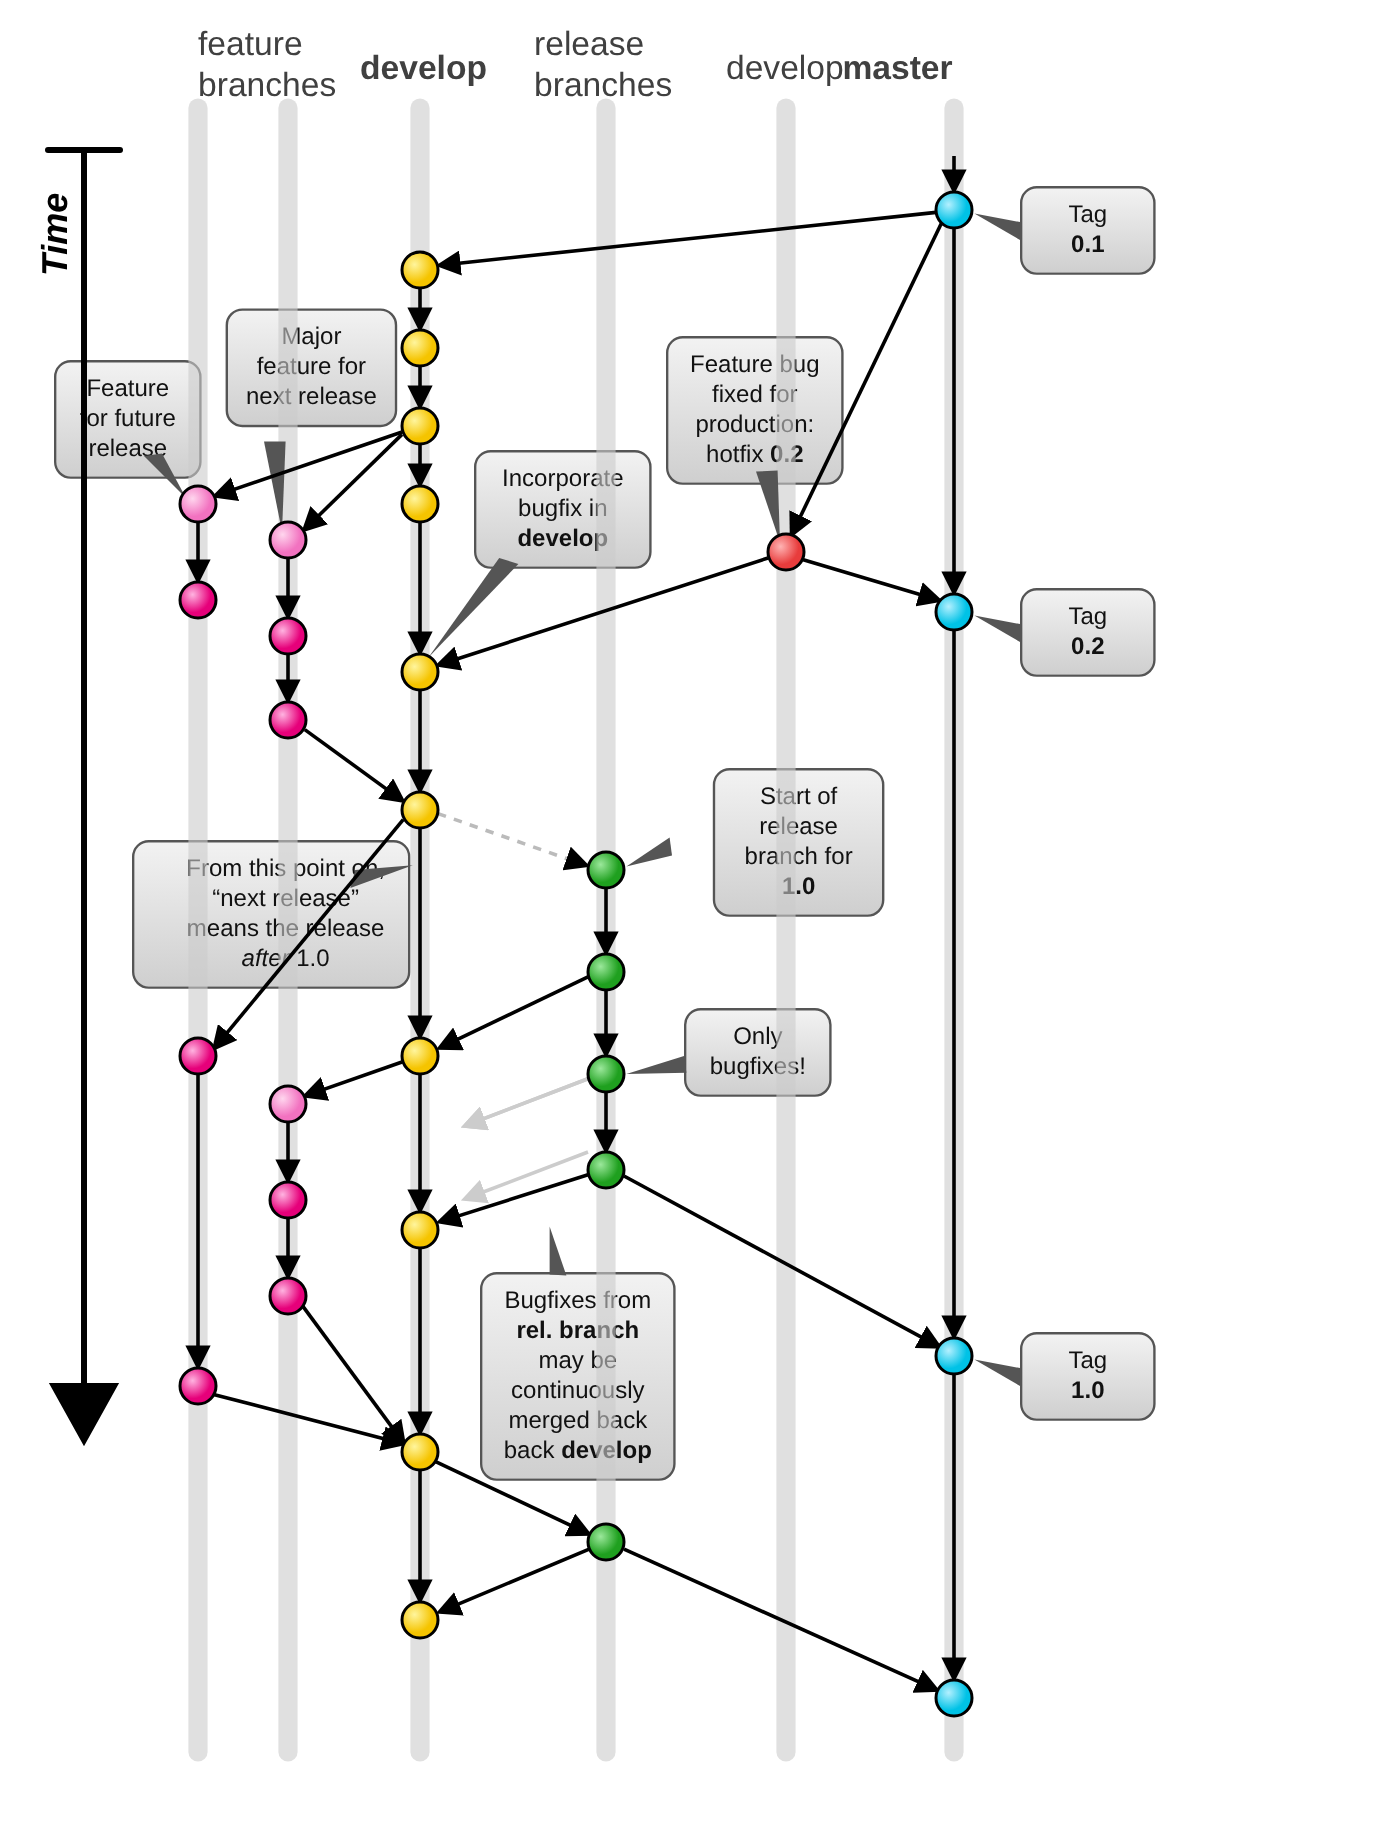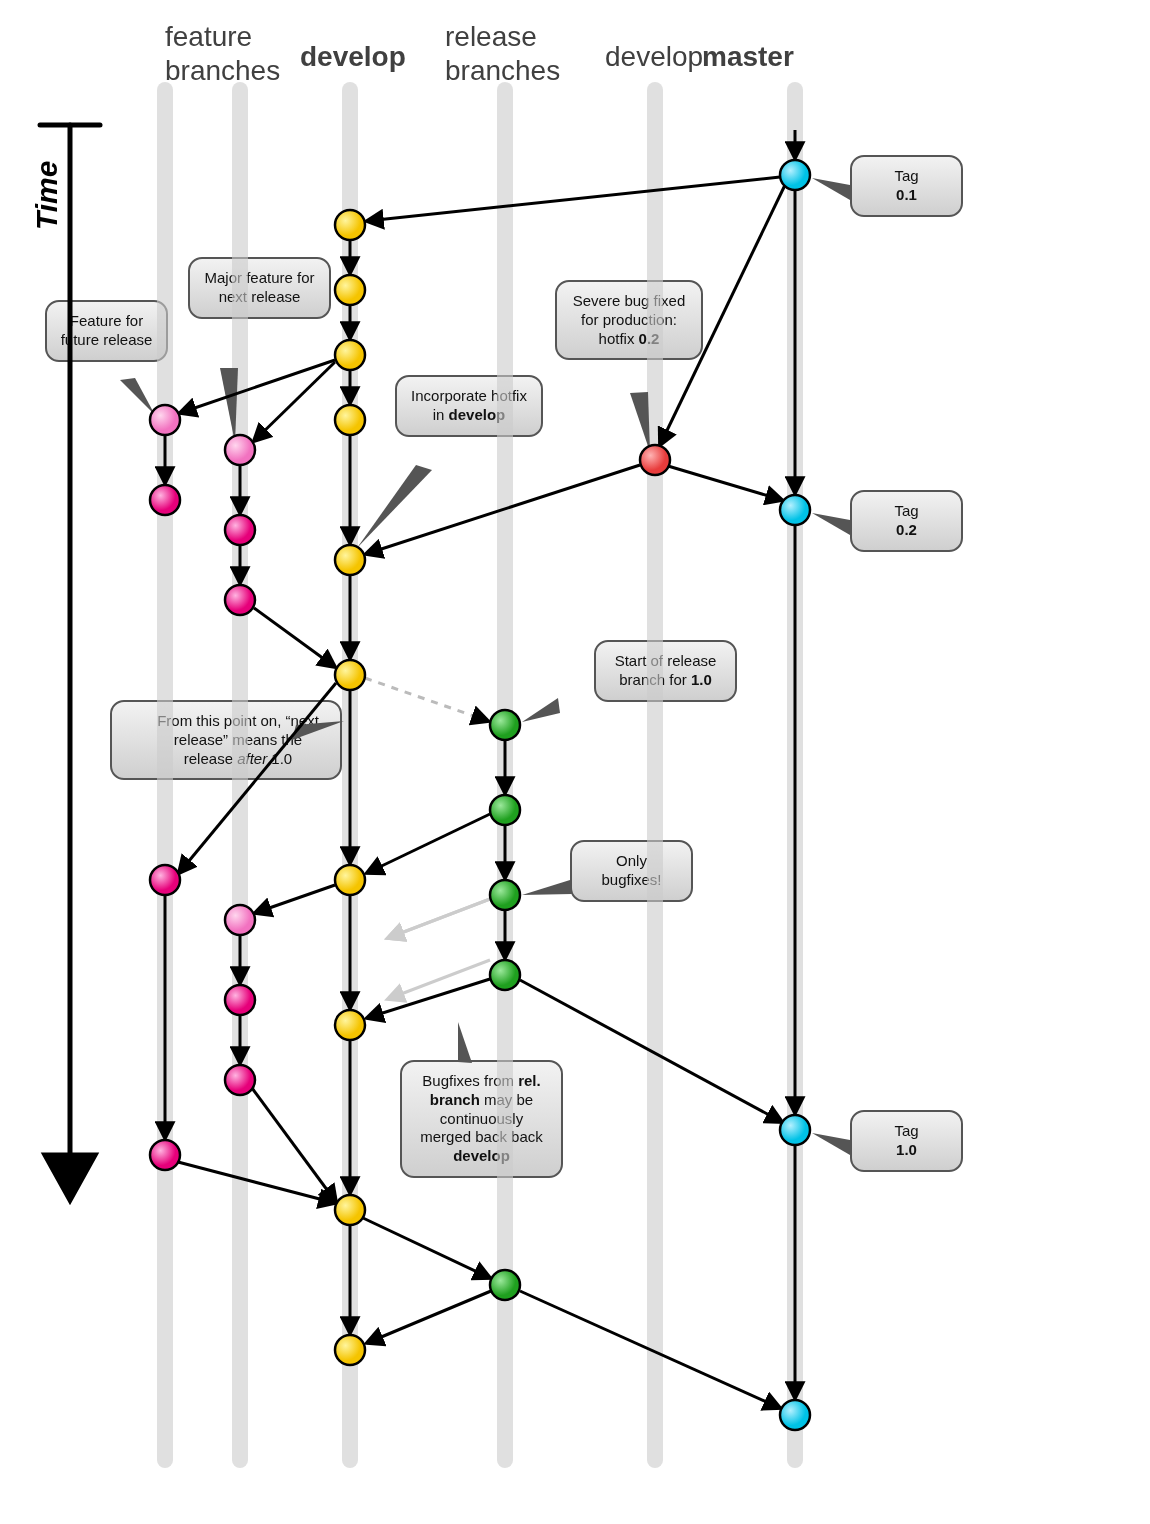--- a/index.html
+++ b/index.html
@@ -25,21 +25,21 @@
     font-style: italic;
     font-weight: 700;
     font-size: 30px;
   }
   .callout {
     position: absolute;
     background: linear-gradient(to bottom, #f2f2f2, #cfcfcf);
     border: 2px solid #555;
     border-radius: 14px;
     padding: 10px 12px;
-    font-size: 15px;
+    font-size: 20px;
     line-height: 1.25;
     text-align: center;
     color: #111;
   }
   .callout b { font-weight: 700; }
   svg { position: absolute; top: 0; left: 0; }
 </style>
 </head>
 <body>
 
@@ -61,24 +61,24 @@
 </div>
 <div class="callout" style="left:850px; top:1110px; width:85px;">
   <span>Tag</span><br>
   <b>1.0</b>
 </div>
 
 <div class="callout" style="left:45px; top:300px; width:95px;">Feature for future release</div>
 <div class="callout" style="left:175px; top:257px; width:115px;margin-left:13px;">Major feature for next release</div>
 
 <div class="callout" style="left:555px; top:280px; width:120px;">
-  <span>Severe bug fixed for production: hotfix </span><b>0.2</b>
+  <span>Feature bug fixed for production: hotfix </span><b>0.2</b>
 </div>
 <div class="callout" style="left:395px; top:375px; width:120px;">
-  <span>Incorporate hotfix in </span><b>develop</b>
+  <span>Incorporate bugfix in </span><b>develop</b>
 </div>
 
 <div class="callout" style="left:557px; top:640px; width:115px;margin-left:37px;">
   <span>Start of release branch for </span><b>1.0</b>
 </div>
 
 <div class="callout" style="left:110px; top:700px; width:180px;padding-left:36px;">
   <span>From this point on, “next release” means the release </span><i>after</i><span> 1.0</span>
 </div>
 

